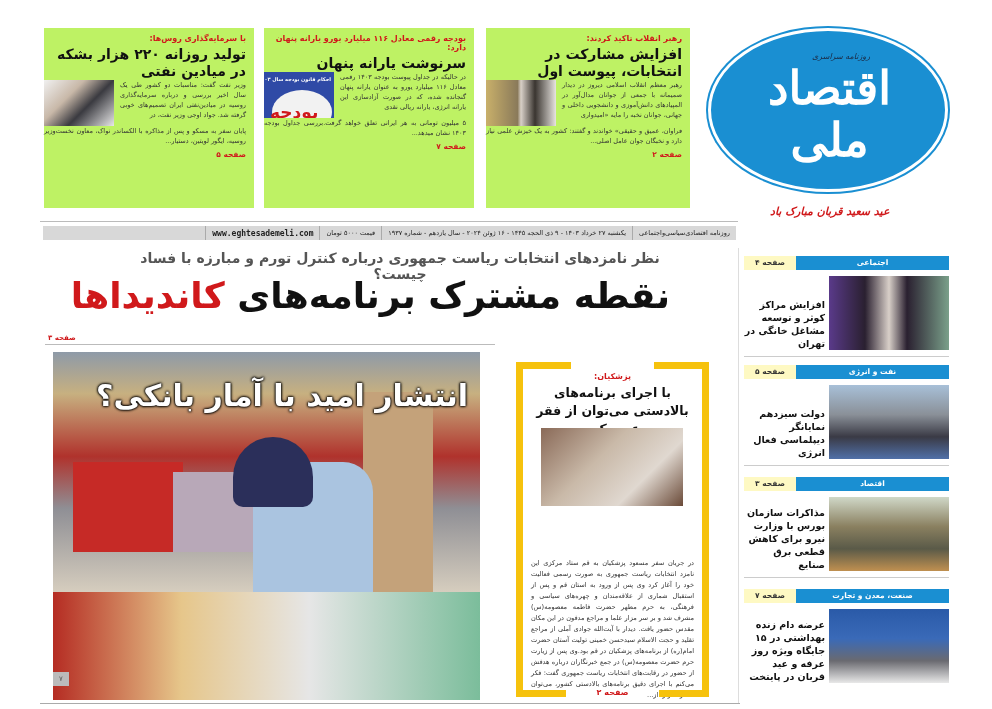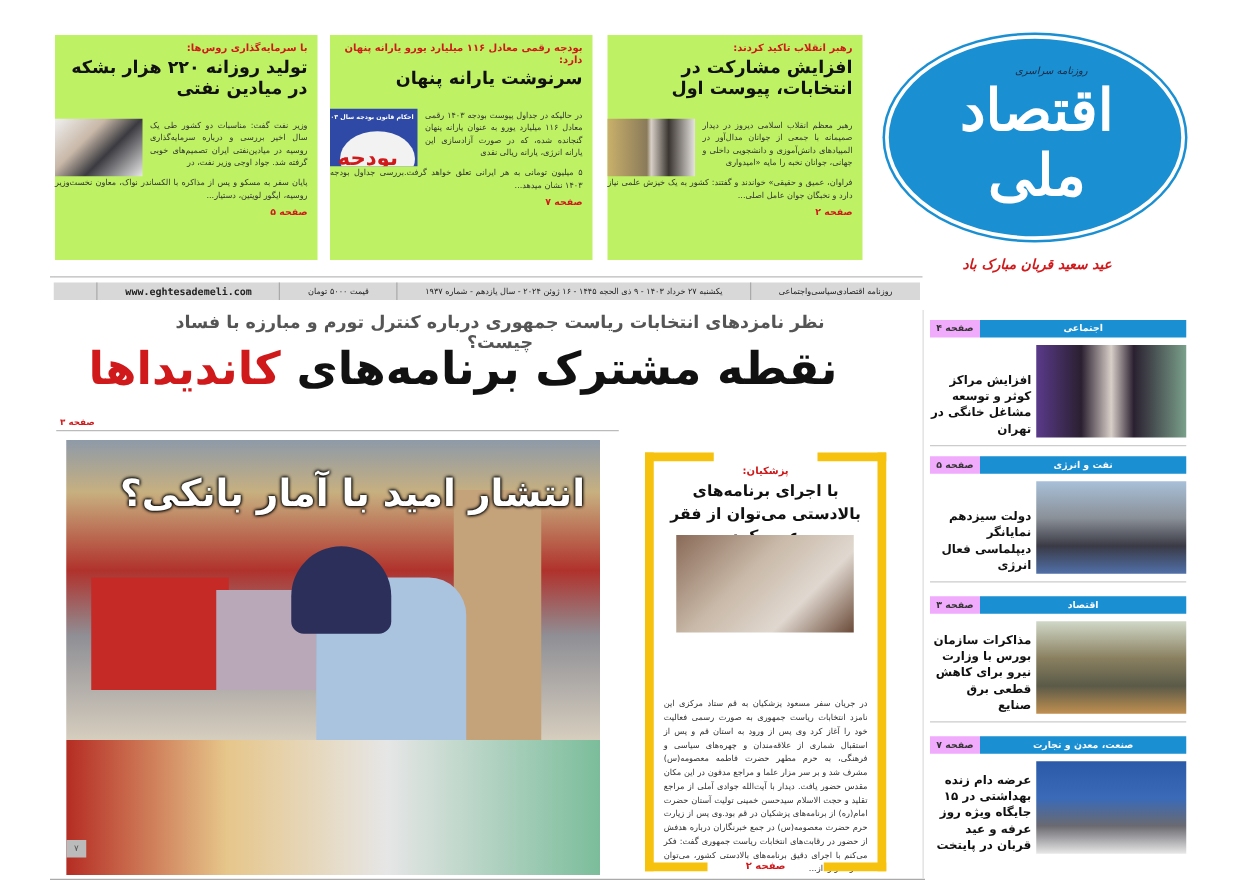--- a/index.html
+++ b/index.html
@@ -3,36 +3,36 @@
 <meta charset="utf-8">
 <style>
   * { box-sizing: border-box; margin: 0; padding: 0; }
   html, body { width: 992px; height: 709px; overflow: hidden; background: #ffffff; }
   body { font-family: "DejaVu Sans", sans-serif; position: relative; direction: rtl; color: #111; }
 
   
   .teaser { position: absolute; top: 28px; height: 180px; background: #bef264; padding: 6px 8px 6px 0; }
   .teaser .kicker { color: #d0191b; font-size: 8px; font-weight: bold; margin-bottom: 3px; }
   .teaser .title { font-size: 14px; font-weight: bold; line-height: 17px; color: #111; }
-  .teaser .row { display: flex; flex-direction: row; margin-top: 15px; gap: 6px; }
+  .teaser .row { display: flex; flex-direction: row; margin-top: 0; gap: 6px; }
   .teaser .body { font-size: 6.5px; line-height: 10px; color: #333; text-align: justify; flex: 1; }
   .teaser .tail { font-size: 6.5px; line-height: 10px; color: #333; text-align: justify; }
   .teaser .page { color: #d0191b; font-size: 7.5px; font-weight: bold; margin-top: 4px; }
   .teaser .pic { width: 70px; height: 46px; flex-shrink: 0; }
 
   
   .logo-wrap { position: absolute; left: 702px; top: 22px; width: 268px; height: 180px; }
   .logo-oval { position: absolute; left: 6px; top: 6px; width: 240px; height: 164px; border-radius: 50%; background: #1a8fd2; border: 3px solid #ffffff; box-shadow: 0 0 0 2px #1a8fd2; }
   .logo-title { position: absolute; left: 20px; top: 40px; width: 215px; text-align: center; color: #ffffff; font-family: "DejaVu Serif", serif; font-size: 46px; font-weight: bold; line-height: 52px; }
   .logo-sub { position: absolute; left: 110px; top: 30px; color: #1b2a44; font-size: 8px; font-style: italic; }
   .slogan { position: absolute; left: 770px; top: 205px; color: #d0191b; font-size: 11px; font-weight: bold; font-style: italic; }
 
   
   .infobar { position: absolute; left: 43px; top: 226px; width: 693px; height: 14px; background: #d8d8d8; display: flex; flex-direction: row; align-items: center; font-size: 6.5px; color: #222; }
-  .infobar .cell { padding: 0 22px; border-left: 1px solid #aaa; height: 100%; display: flex; align-items: center; white-space: nowrap; text-align: center; }
+  .infobar .cell { padding: 0 6px; border-left: 1px solid #aaa; height: 100%; display: flex; align-items: center; white-space: nowrap; text-align: center; }
   .infobar .url { direction: ltr; font-family: "DejaVu Sans Mono", monospace; font-size: 8px; font-weight: bold; }
   .infobar .spacer { flex: 1; border-left: none; }
   .topline { position: absolute; left: 40px; top: 221px; width: 698px; height: 1px; background: #bbb; }
 
   
   .sub-head { position: absolute; left: 140px; top: 250px; width: 520px; text-align: center; font-size: 14px; font-weight: bold; color: #555; }
   .main-head { position: absolute; left: 70px; top: 272px; width: 600px; text-align: right; font-size: 36px; font-weight: bold; line-height: 48px; color: #111; letter-spacing: -1px; }
   .main-head .red { color: #d0191b; }
   .main-page { position: absolute; left: 48px; top: 334px; color: #d0191b; font-size: 7px; font-weight: bold; }
   .main-rule { position: absolute; left: 45px; top: 344px; width: 450px; height: 1px; background: #bbb; }
@@ -60,21 +60,21 @@
   .yframe .title { position: absolute; top: 22px; left: 6px; right: 6px; text-align: center; font-size: 12.5px; font-weight: bold; line-height: 18px; }
   .yframe .pic { position: absolute; top: 66px; left: 18px; width: 142px; height: 78px; background: linear-gradient(135deg, #8a6a58 0%, #c9b9a8 40%, #e0d8d0 70%, #6a4a38 100%); }
   .yframe .body { position: absolute; top: 150px; left: 8px; right: 8px; font-size: 6.6px; line-height: 11px; color: #333; text-align: justify; margin-top: 46px; }
   .yframe .page { position: absolute; bottom: 0; width: 100%; text-align: center; color: #d0191b; font-size: 8px; font-weight: bold; }
   .bottom-rule { position: absolute; left: 40px; top: 703px; width: 700px; height: 1px; background: #aaa; }
 
   
   .rsec { position: absolute; left: 744px; width: 205px; }
   .rsec .bar { display: flex; flex-direction: row; height: 14px; font-size: 7.5px; font-weight: bold; }
   .rsec .bar .name { flex: 1; background: #1a8fd2; color: #fff; text-align: center; line-height: 14px; }
-  .rsec .bar .pg { width: 40px; background: #f0abfc; color: #333; text-align: center; line-height: 14px; }
+  .rsec .bar .pg { width: 52px; background: #fef9c3; color: #333; text-align: center; line-height: 14px; }
   .rsec .content { display: flex; flex-direction: row; margin-top: 6px; gap: 4px; }
   .rsec .pic { width: 120px; height: 74px; flex-shrink: 0; }
   .rsec .txt { flex: 1; display: flex; align-items: flex-end; font-size: 9.5px; font-weight: bold; line-height: 13px; color: #111; }
   .rsec .rule { height: 1px; background: #ccc; margin-top: 6px; }
   .vsep { position: absolute; left: 738px; top: 248px; width: 1px; height: 455px; background: #ddd; }
 </style>
 </head>
 <body>
 
 <div class="teaser" style="left:486px; width:204px;">

